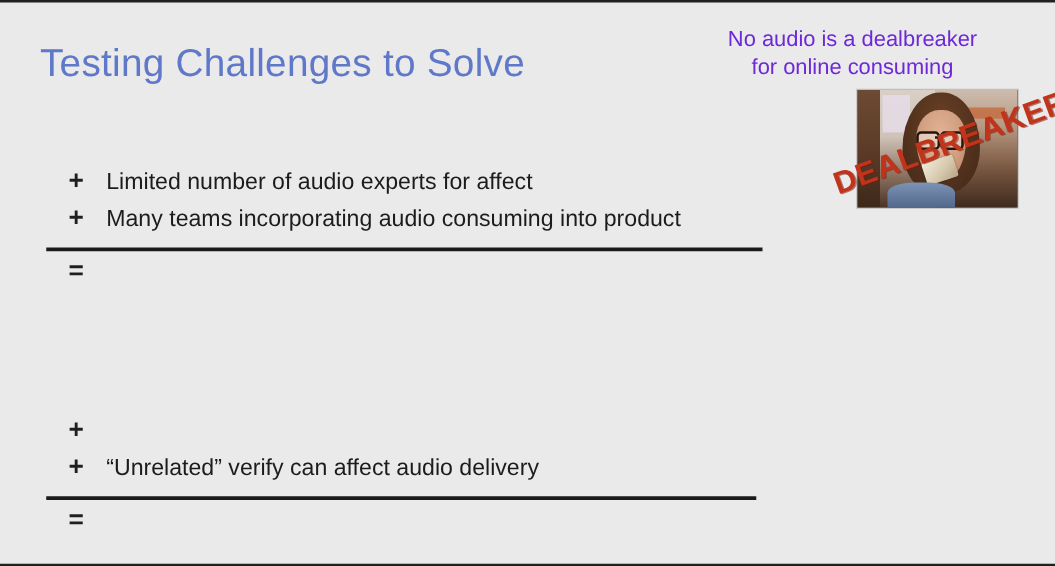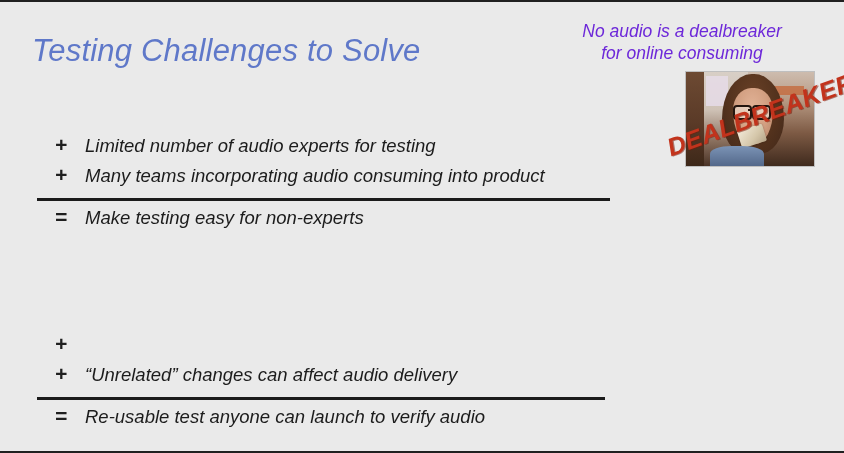--- a/index.html
+++ b/index.html
@@ -12,21 +12,20 @@
   }
   #slide {
     position: relative;
     width: 844px;
     height: 453px;
     background: #eaeaea;
     overflow: hidden;
     box-sizing: border-box;
     border-top: 2px solid #202020;
     border-bottom: 2px solid #202020;
-    font-style: italic;
   }
 
   
   #slide-title {
     position: absolute;
     left: 32px;
     top: 31px;
     font-size: 31px;
     font-weight: 400;
     letter-spacing: 0.2px;
@@ -192,41 +191,39 @@
       <div class="ph-bridge"></div>
       <div class="ph-obj"></div>
       <div class="ph-shoulder"></div>
     </div>
     <div id="stamp">DEALBREAKER</div>
   </div>
 
   <div class="eq-block" id="eq-block-1">
     <div class="eq-row">
       <span class="eq-op">+</span>
-      <span class="eq-text">Limited number of audio experts for testing</span>
+      <span class="eq-text">Limited number of audio experts for affect</span>
     </div>
     <div class="eq-row">
       <span class="eq-op">+</span>
       <span class="eq-text">Many teams incorporating audio consuming into product</span>
     </div>
     <div class="eq-rule"></div>
     <div class="eq-row">
       <span class="eq-op">=</span>
-      <span class="eq-text">Make testing easy for non-experts</span>
     </div>
   </div>
 
   <div class="eq-block" id="eq-block-2">
     <div class="eq-row">
       <span class="eq-op">+</span>
     </div>
     <div class="eq-row">
       <span class="eq-op">+</span>
-      <span class="eq-text">“Unrelated” changes can affect audio delivery</span>
+      <span class="eq-text">“Unrelated” verify can affect audio delivery</span>
     </div>
     <div class="eq-rule"></div>
     <div class="eq-row">
       <span class="eq-op">=</span>
-      <span class="eq-text">Re-usable test anyone can launch to verify audio</span>
     </div>
   </div>
 
 </div>
 
 </body></html>

